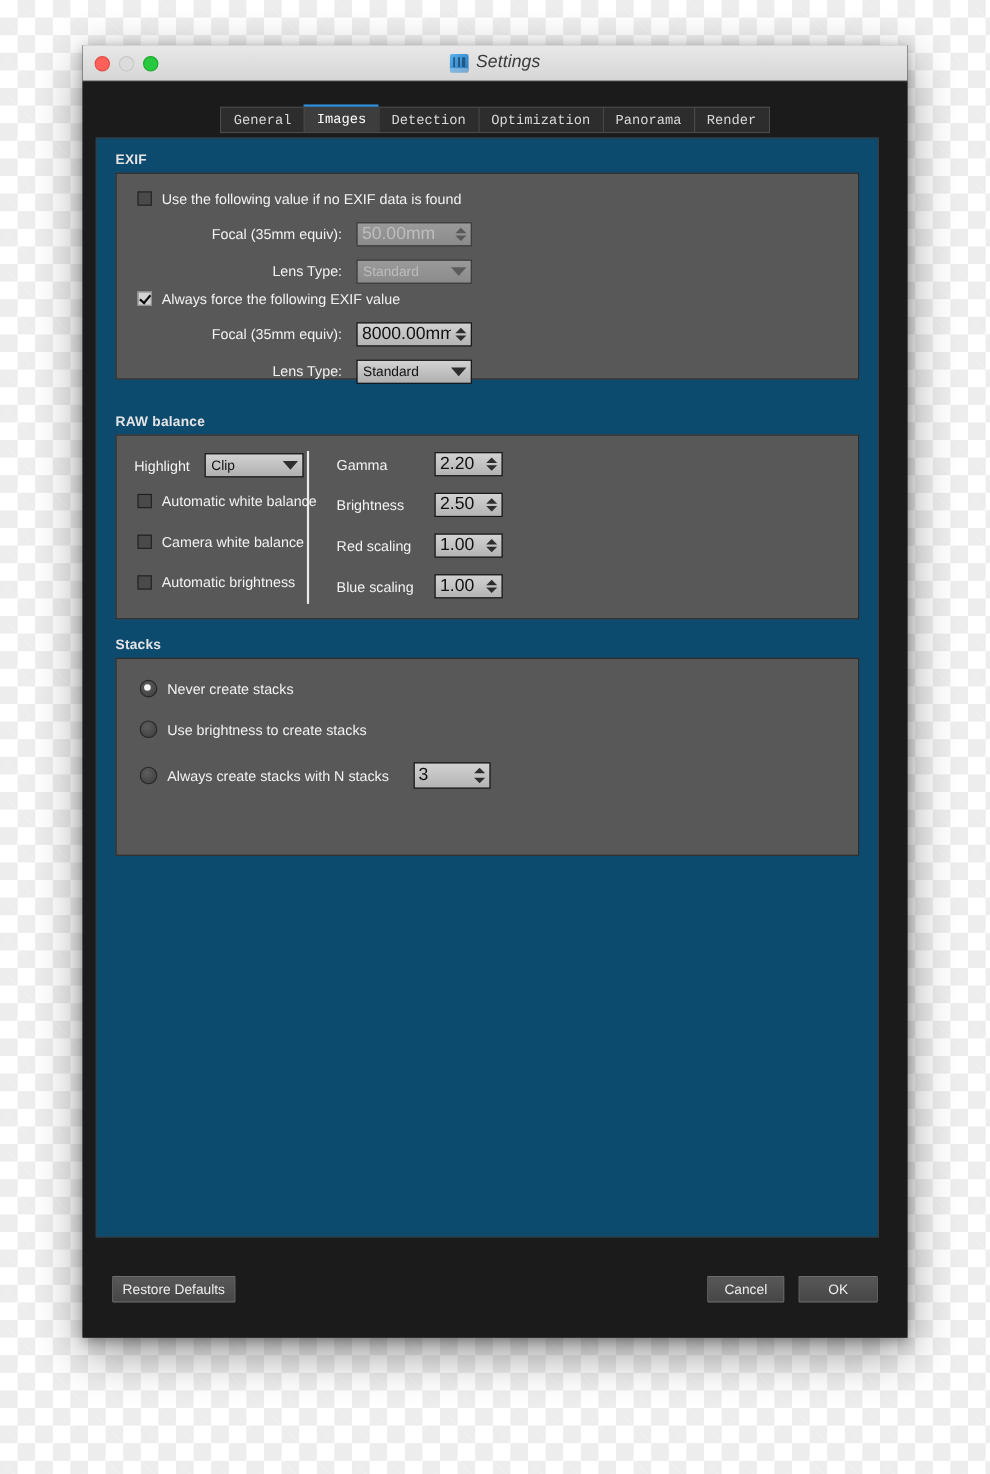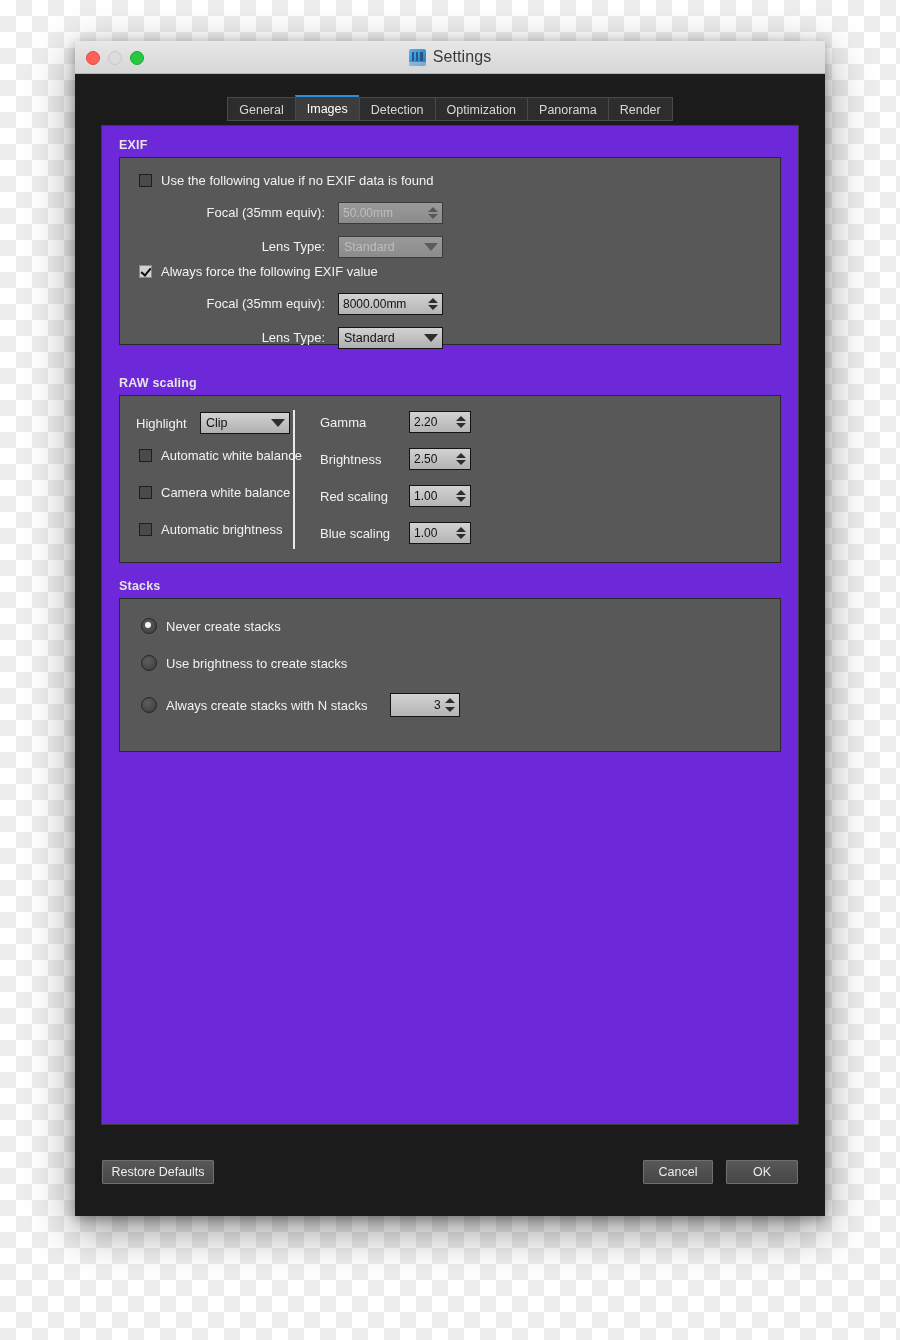--- a/index.html
+++ b/index.html
@@ -26,21 +26,21 @@
     background: #1b1b1b;
     box-shadow: 0 14px 42px rgba(0,0,0,0.42), 0 3px 10px rgba(0,0,0,0.30);
     overflow: hidden;
   }
   
   #titlebar {
     position: relative;
     height: 32px;
     background: linear-gradient(to bottom, #e8e8e8 0%, #d6d6d6 100%);
     border-bottom: 1px solid #b4b4b4;
-    display: flex; align-items: center;
+    display: flex; align-items: center; font-style: italic;
   }
   .lights { position: absolute; left: 11px; top: 10px; display: flex; gap: 8px; }
   .light { width: 12px; height: 12px; border-radius: 50%; }
   .light.red { background: #ff6058; border: 1px solid #e24b43; }
   .light.gray { background: #dcdcdc; border: 1px solid #c8c8c8; }
   .light.green { background: #28c940; border: 1px solid #17ab29; }
   .title-wrap {
     position: absolute; left: 0; right: 0; top: 0; bottom: 0;
     display: flex; align-items: center; justify-content: center; gap: 7px;
   }
@@ -74,34 +74,35 @@
   .tab {
     height: 24px; line-height: 24px;
     padding: 0 11px;
     font-size: 12.5px; color: #d8d8d8;
     background: #2d2d2d;
     border: 1px solid #4a4a4a;
     border-right: none;
     box-sizing: border-box;
     white-space: nowrap;
     position: relative;
+    font-family: Liberation Mono, monospace;
   }
   .tab:last-child { border-right: 1px solid #4a4a4a; }
   .tab.active {
     background: #3d3d3d; color: #fff;
     height: 26px; line-height: 24px;
     border-top: 2px solid #2b8fe0;
   }
 
   
   #content-frame {
     position: absolute;
-    left: 26px; top: 51px; right: 26px;
+    left: 12px; top: 51px; right: 26px;
     height: 1000px;
-    background: #6d28d9;
+    background: #0c4a6e;
     border: 1px solid #3c3c3c;
     box-sizing: border-box;
   }
   .section { position: absolute; left: 17px; right: 17px; }
   .section-title {
     font-size: 12.5px; font-weight: bold; color: #e4e4e4;
     margin-bottom: 5px; letter-spacing: .2px;
   }
   .panel {
     background: #585858;
@@ -142,21 +143,21 @@
   }
 
   
   .spin {
     display: inline-flex; align-items: center;
     background: linear-gradient(to bottom,#d2d2d2,#b4b4b4);
     border: 1px solid #141414; box-sizing: border-box;
     height: 22px; position: relative;
   }
   .spin .val {
-    flex: 1; font-size: 12px; color: #111; padding-left: 4px;
+    flex: 1; font-size: 16px; color: #111; padding-left: 4px;
     white-space: nowrap; overflow: hidden;
   }
   .spin.disabled { background: linear-gradient(to bottom,#9a9a9a,#8b8b8b); border-color: #3b3b3b; }
   .spin.disabled .val { color: #bdbdbd; }
   .arrows {
     width: 18px; height: 100%; position: relative; flex: none;
   }
   .arrows::before, .arrows::after {
     content: ""; position: absolute; left: 50%; transform: translateX(-50%);
     width: 0; height: 0; border-left: 5px solid transparent; border-right: 5px solid transparent;
@@ -276,21 +277,21 @@
             <div class="combo" style="position:absolute; left:178px; top:0; width:105px;">
               <span class="val">Standard</span>
               <span class="caret"></span>
             </div>
           </div>
 
         </div>
       </div>
 
       <div class="section" style="top:250px;">
-        <div class="section-title">RAW scaling</div>
+        <div class="section-title">RAW balance</div>
         <div class="panel" style="height:168px;">
 
           <div class="vdiv" style="left:173px; top:14px; height:139px;"></div>
 
           <div style="position:absolute; left:16px; top:16px;">
             <span class="lbl" style="position:absolute; left:0; top:4px;">Highlight</span>
             <div class="combo" style="position:absolute; left:64px; top:0; width:90px;">
               <span class="val">Clip</span>
               <span class="caret"></span>
             </div>
@@ -336,21 +337,21 @@
               <span class="val">1.00</span>
               <span class="arrows"></span>
             </div>
           </div>
 
         </div>
       </div>
 
       <div class="section" style="top:453px;">
         <div class="section-title">Stacks</div>
-        <div class="panel" style="height:154px;text-align:right;">
+        <div class="panel" style="height:180px;">
 
           <div class="row" style="position:absolute; left:21px; top:19px;">
             <span class="rb sel"></span>
             <span class="lbl">Never create stacks</span>
           </div>
 
           <div class="row" style="position:absolute; left:21px; top:56px;">
             <span class="rb"></span>
             <span class="lbl">Use brightness to create stacks</span>
           </div>

